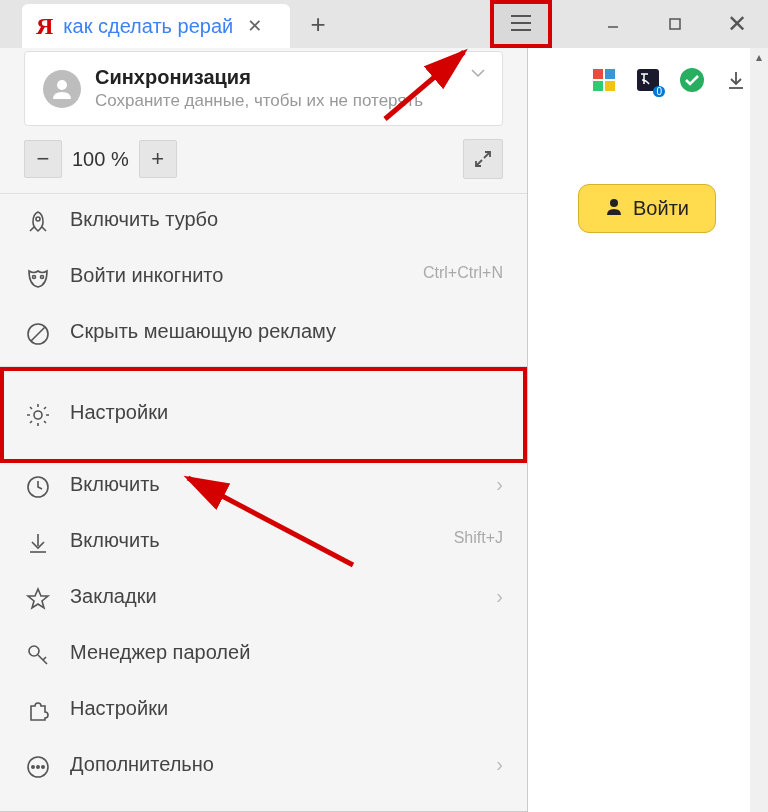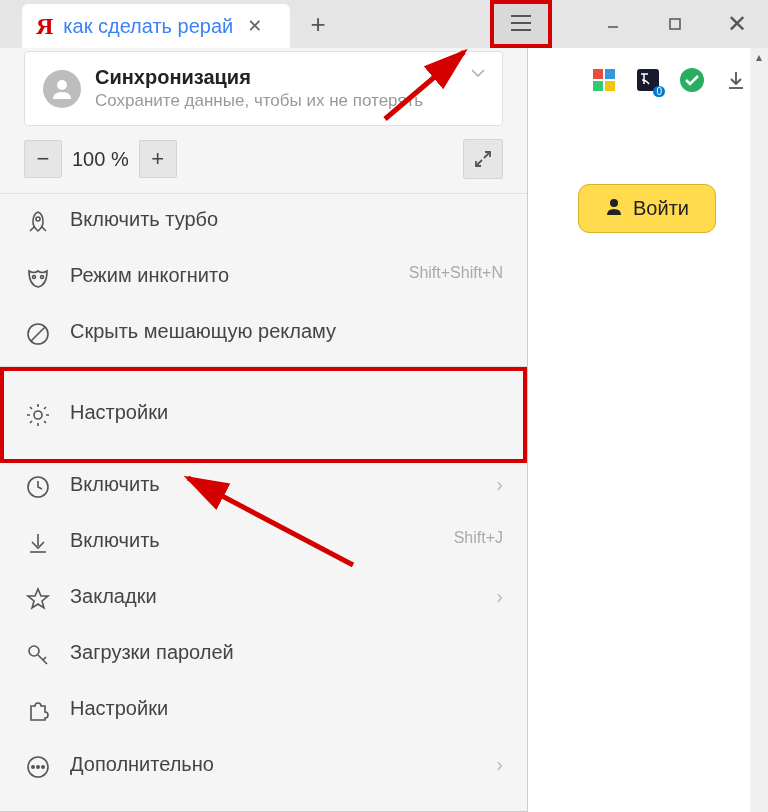--- a/index.html
+++ b/index.html
@@ -182,22 +182,22 @@
     <span>Включить турбо</span>
   </div>
   <div class="menu-item">
     <span class="icon">
         <svg width="26" height="26" viewBox="0 0 26 26">
           <path d="M4 6 Q4 20 13 22 Q22 20 22 6 Q17 9 13 6 Q9 9 4 6 Z"></path>
           <circle cx="9" cy="12" r="1.5"></circle>
           <circle cx="17" cy="12" r="1.5"></circle>
         </svg>
       </span>
-    <span>Режим инкогнито</span>
-    <span class="shortcut">Shift+Shift+N</span>
+    <span>Войти инкогнито</span>
+    <span class="shortcut">Ctrl+Ctrl+N</span>
   </div>
   <div class="menu-item">
     <span class="icon">
         <svg width="26" height="26" viewBox="0 0 26 26">
           <circle cx="13" cy="13" r="10"></circle>
           <line x1="6" y1="20" x2="20" y2="6"></line>
         </svg>
       </span>
     <span>Скрыть мешающую рекламу</span>
   </div>
@@ -245,21 +245,21 @@
     <span class="chev">›</span>
   </div>
   <div class="menu-item">
     <span class="icon">
         <svg width="26" height="26" viewBox="0 0 26 26">
           <circle cx="9" cy="9" r="5"></circle>
           <line x1="13" y1="13" x2="22" y2="22"></line>
           <line x1="18" y1="18" x2="21" y2="15"></line>
         </svg>
       </span>
-    <span>Загрузки паролей</span>
+    <span>Менеджер паролей</span>
   </div>
   <div class="menu-item">
     <span class="icon">
         <svg width="26" height="26" viewBox="0 0 26 26">
           <path d="M6 8 L10 8 Q10 5 13 5 Q16 5 16 8 L20 8 L20 14 Q23 14 23 17 Q23 20 20 20 L20 22 L6 22 Z"></path>
         </svg>
       </span>
     <span>Настройки</span>
   </div>
   <div class="menu-item">

